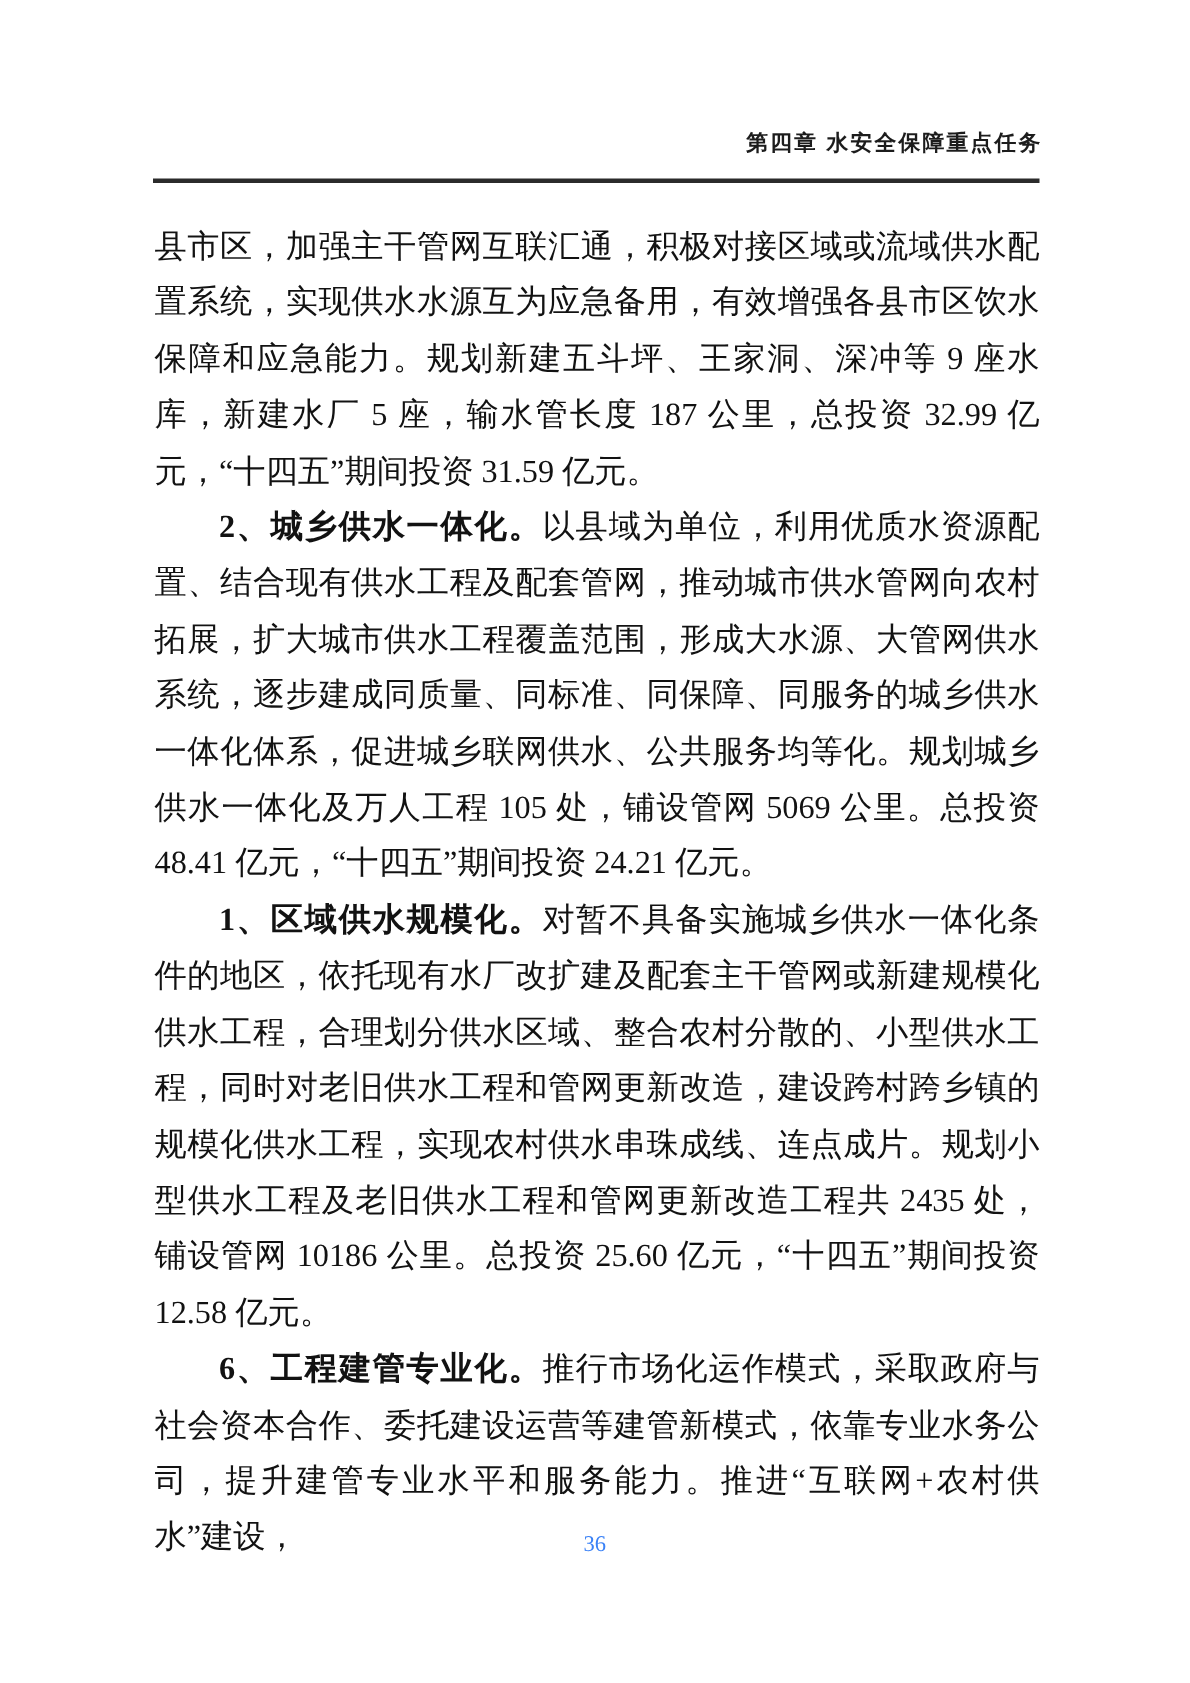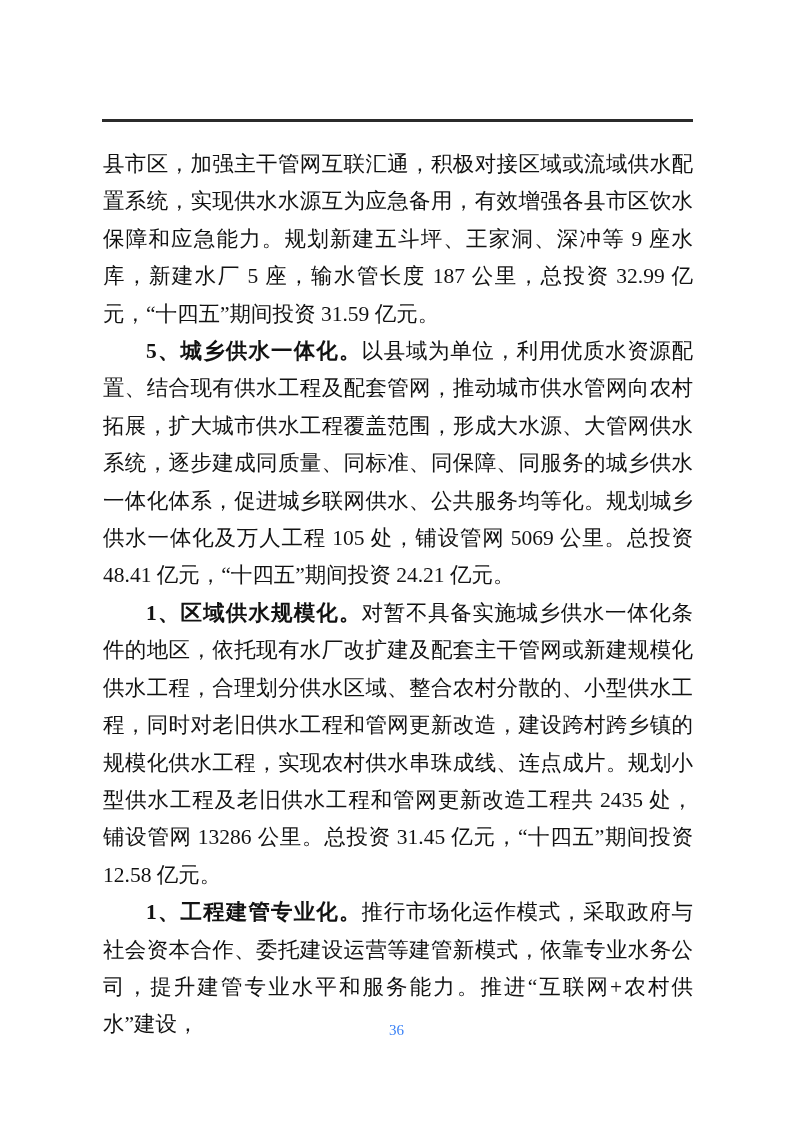--- a/index.html
+++ b/index.html
@@ -68,30 +68,31 @@
     font-size: 15px;
     color: #3b82f6;
     font-family: "Liberation Serif", serif;
   }
 </style>
 </head>
 <body>
 
 <div class="page">
 
+  <div class="running-header">第四章  水安全保障重点任务</div>
 
   <div class="header-rule"></div>
 
   <div class="body-text">
 
     <p class="para"><span>县市区，加强主干管网互联汇通，积极对接区域或流域供水配置系统，实现供水水源互为应急备用，有效增强各县市区饮水保障和应急能力。规划新建五斗坪、王家洞、深冲等 9 座水库，新建水厂 5 座，输水管长度 187 公里，总投资 32.99 亿元，“十四五”期间投资 31.59 亿元。</span></p>
 
-    <p class="para indent"><b class="lead">5、城乡供水一体化。</b><span>以县域为单位，利用优质水资源配置、结合现有供水工程及配套管网，推动城市供水管网向农村拓展，扩大城市供水工程覆盖范围，形成大水源、大管网供水系统，逐步建成同质量、同标准、同保障、同服务的城乡供水一体化体系，促进城乡联网供水、公共服务均等化。规划城乡供水一体化及万人工程 105 处，铺设管网 5069 公里。总投资 48.41 亿元，“十四五”期间投资 24.21 亿元。</span></p>
+    <p class="para indent"><b class="lead">2、城乡供水一体化。</b><span>以县域为单位，利用优质水资源配置、结合现有供水工程及配套管网，推动城市供水管网向农村拓展，扩大城市供水工程覆盖范围，形成大水源、大管网供水系统，逐步建成同质量、同标准、同保障、同服务的城乡供水一体化体系，促进城乡联网供水、公共服务均等化。规划城乡供水一体化及万人工程 105 处，铺设管网 5069 公里。总投资 48.41 亿元，“十四五”期间投资 24.21 亿元。</span></p>
 
-    <p class="para indent"><b class="lead">1、区域供水规模化。</b><span>对暂不具备实施城乡供水一体化条件的地区，依托现有水厂改扩建及配套主干管网或新建规模化供水工程，合理划分供水区域、整合农村分散的、小型供水工程，同时对老旧供水工程和管网更新改造，建设跨村跨乡镇的规模化供水工程，实现农村供水串珠成线、连点成片。规划小型供水工程及老旧供水工程和管网更新改造工程共 2435 处，铺设管网 13286 公里。总投资 31.45 亿元，“十四五”期间投资 12.58 亿元。</span></p>
+    <p class="para indent"><b class="lead">1、区域供水规模化。</b><span>对暂不具备实施城乡供水一体化条件的地区，依托现有水厂改扩建及配套主干管网或新建规模化供水工程，合理划分供水区域、整合农村分散的、小型供水工程，同时对老旧供水工程和管网更新改造，建设跨村跨乡镇的规模化供水工程，实现农村供水串珠成线、连点成片。规划小型供水工程及老旧供水工程和管网更新改造工程共 2435 处，铺设管网 10186 公里。总投资 25.60 亿元，“十四五”期间投资 12.58 亿元。</span></p>
 
-    <p class="para indent"><b class="lead">1、工程建管专业化。</b><span>推行市场化运作模式，采取政府与社会资本合作、委托建设运营等建管新模式，依靠专业水务公司，提升建管专业水平和服务能力。推进“互联网+农村供水”建设，</span></p>
+    <p class="para indent"><b class="lead">6、工程建管专业化。</b><span>推行市场化运作模式，采取政府与社会资本合作、委托建设运营等建管新模式，依靠专业水务公司，提升建管专业水平和服务能力。推进“互联网+农村供水”建设，</span></p>
 
   </div>
 
   <div class="page-number">36</div>
 
 </div>
 
 </body></html>

